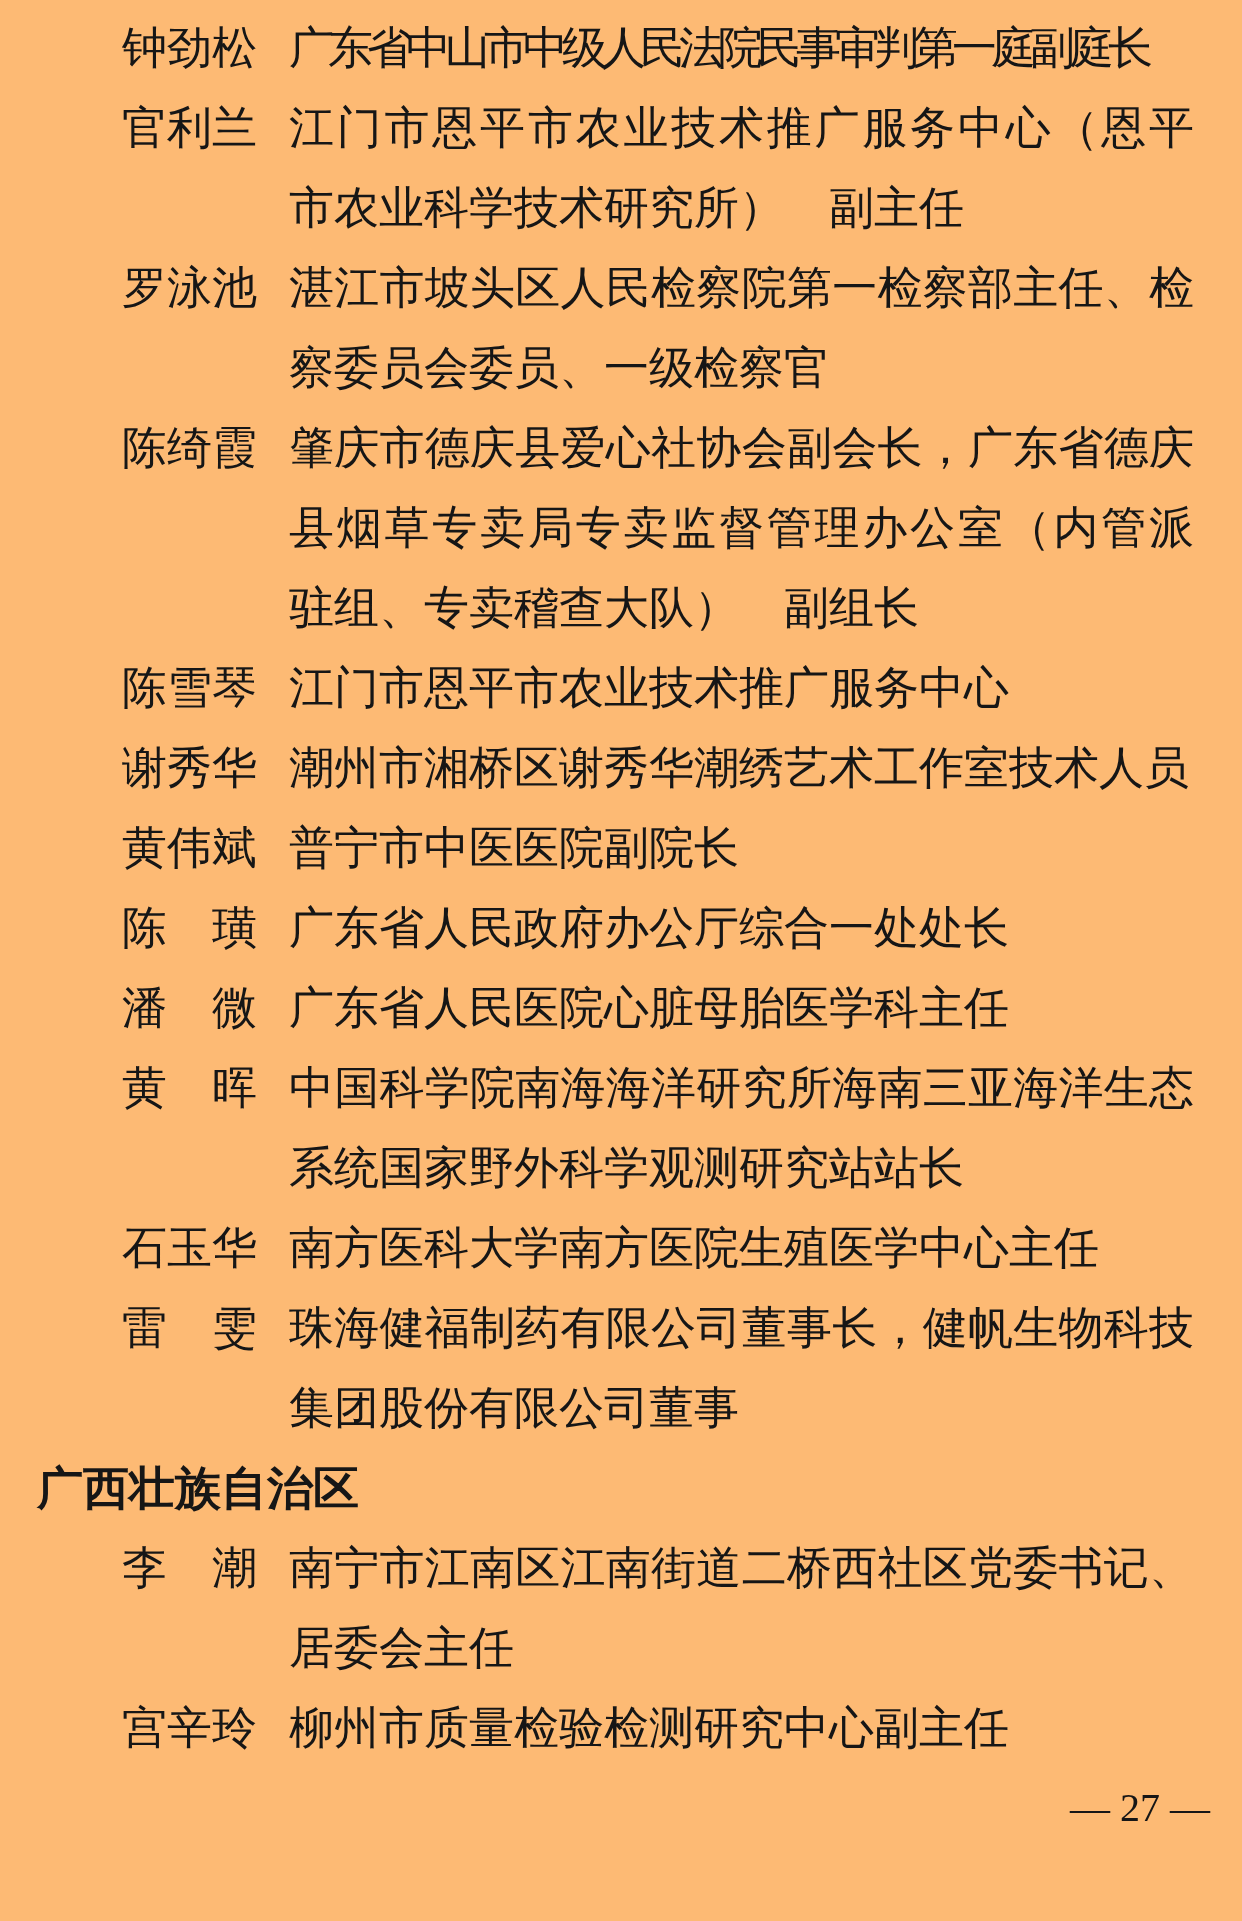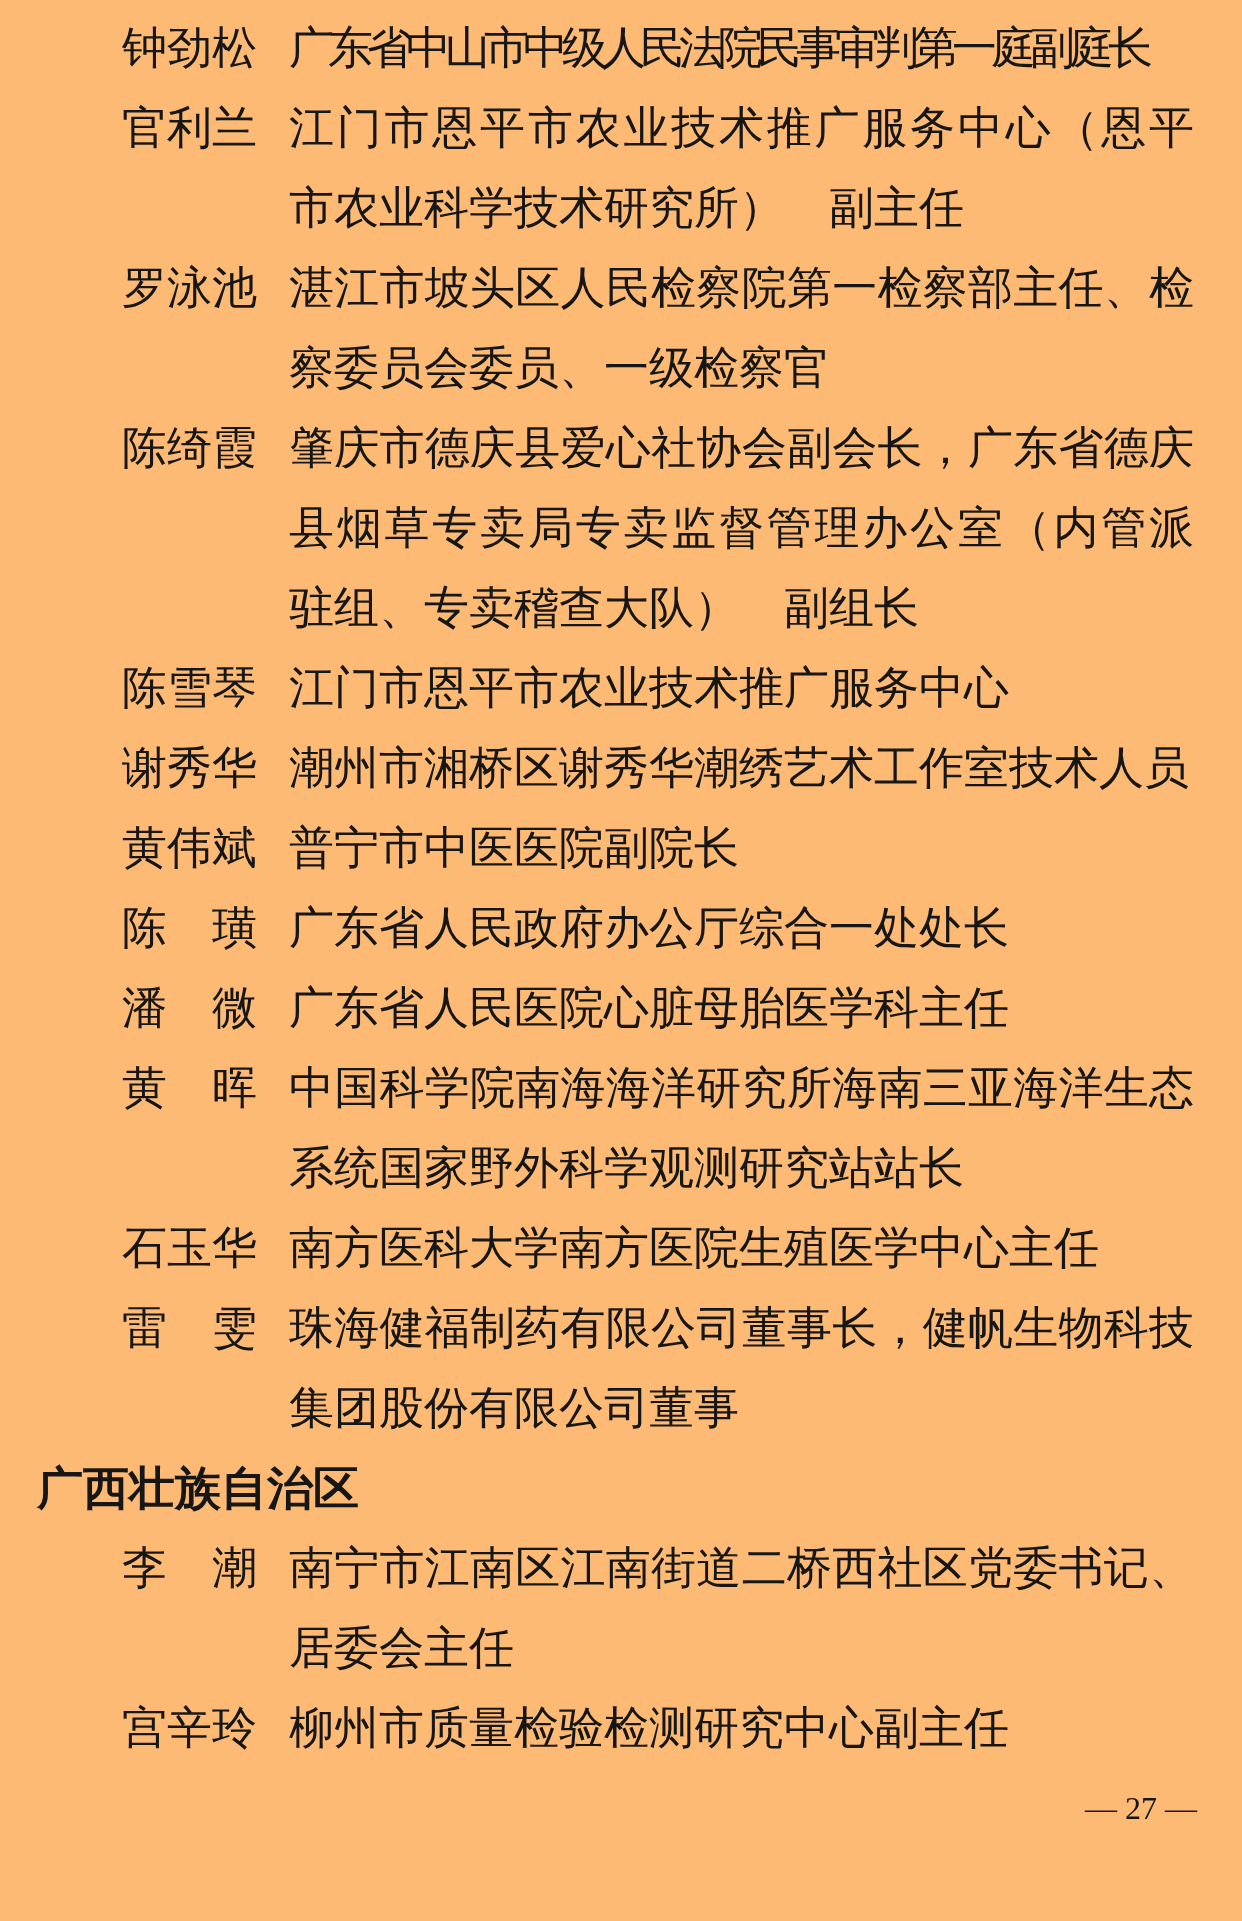--- a/index.html
+++ b/index.html
@@ -38,23 +38,23 @@
   .tight{letter-spacing:-6px;white-space:nowrap;}
   .heading{
     font-family:"Liberation Sans","DejaVu Sans",sans-serif;
     font-weight:700;
     font-size:46px;
     line-height:80px;
     padding-left:37px;
   }
   .pagenum{
     line-height:80px;
-    font-size:32px;
+    font-size:40px;
     text-align:right;
-    padding-right:45px;
+    padding-right:32px;
   }
 </style>
 </head>
 <body>
 
 <div class="page">
 
   <div class="entry">
     <div class="name">钟劲松</div>
     <div class="desc">

